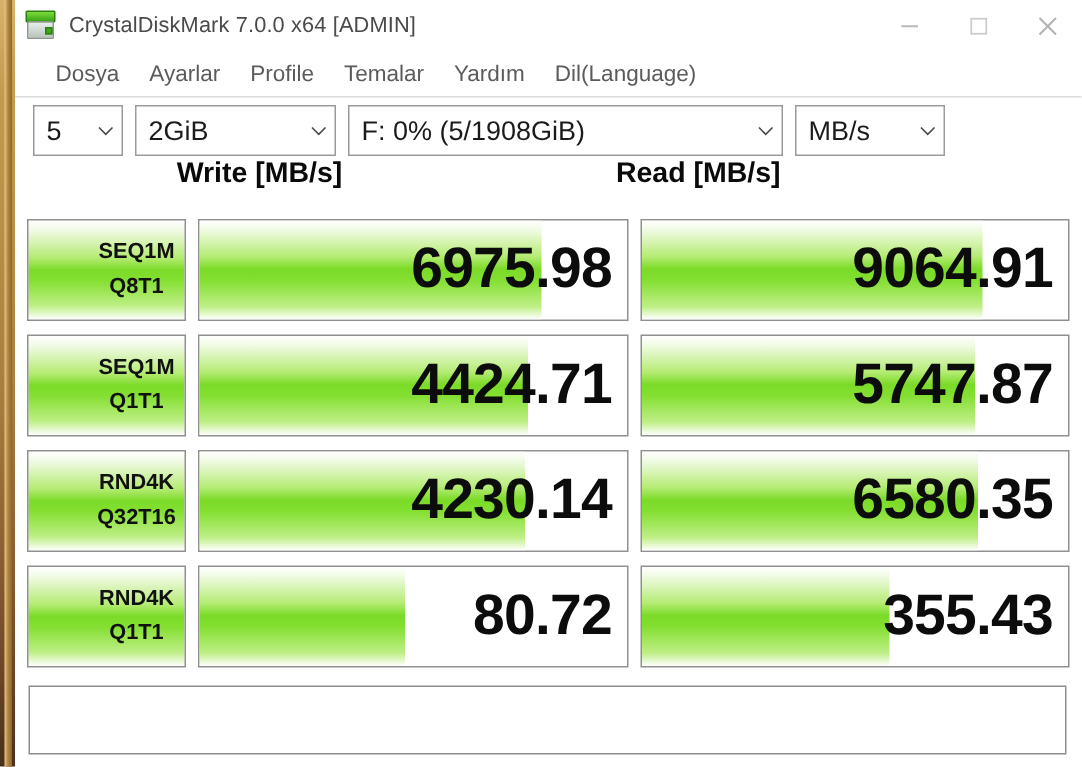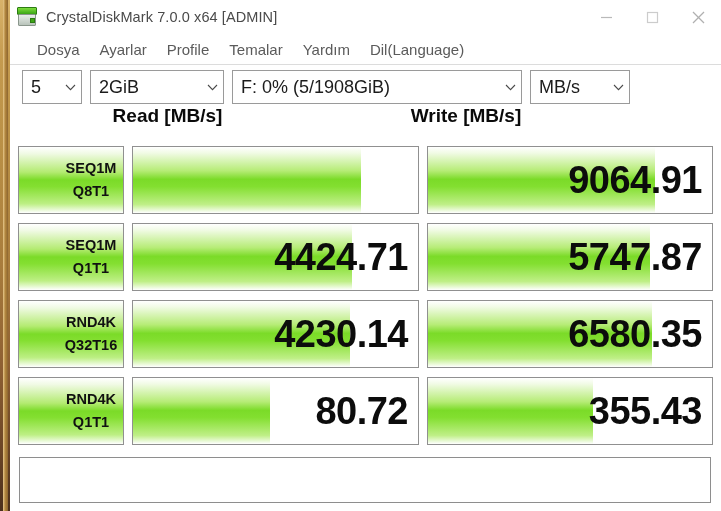--- a/index.html
+++ b/index.html
@@ -382,36 +382,37 @@
             <span class="chev">
               <svg width="11" height="7" viewBox="0 0 11 7" aria-hidden="true">
                 <polyline points="1,1 5.5,5.6 10,1" fill="none" stroke="#4a4a4a" stroke-width="1.1"></polyline>
               </svg>
             </span>
           </div>
 
         </div>
 
         <div class="header-row">
+          <div class="col-head write">Write [MB/s]</div>
           <div class="col-head read">Read [MB/s]</div>
-          <div class="col-head write">Write [MB/s]</div>
         </div>
 
       </div>
     </div>
 
     <div class="results">
 
       <div class="result-row">
         <div class="row-label">
           <span class="l1">SEQ1M</span>
           <span class="l2">Q8T1</span>
         </div>
         <div class="bar read-bar">
           <div class="fill" style="width: 80%;"></div>
+          <div class="value">6975.98</div>
         </div>
         <div class="bar write-bar">
           <div class="fill" style="width: 80%;"></div>
           <div class="value">9064.91</div>
         </div>
       </div>
 
       <div class="result-row">
         <div class="row-label">
           <span class="l1">SEQ1M</span>

